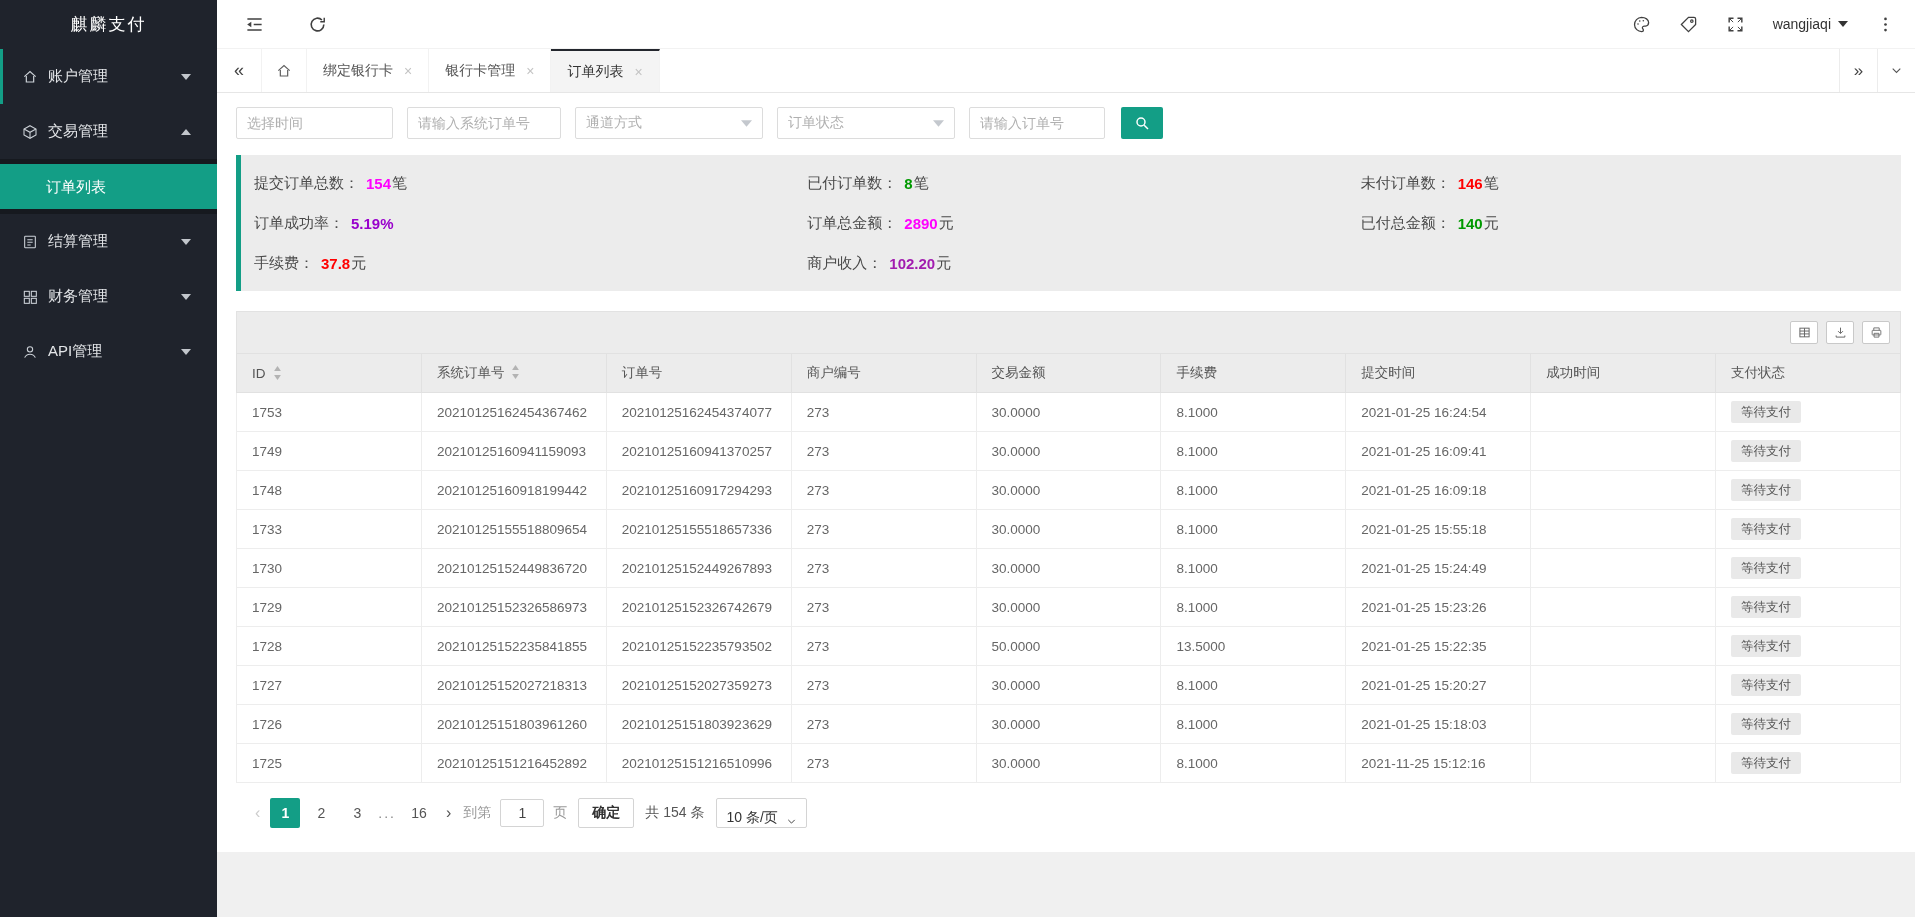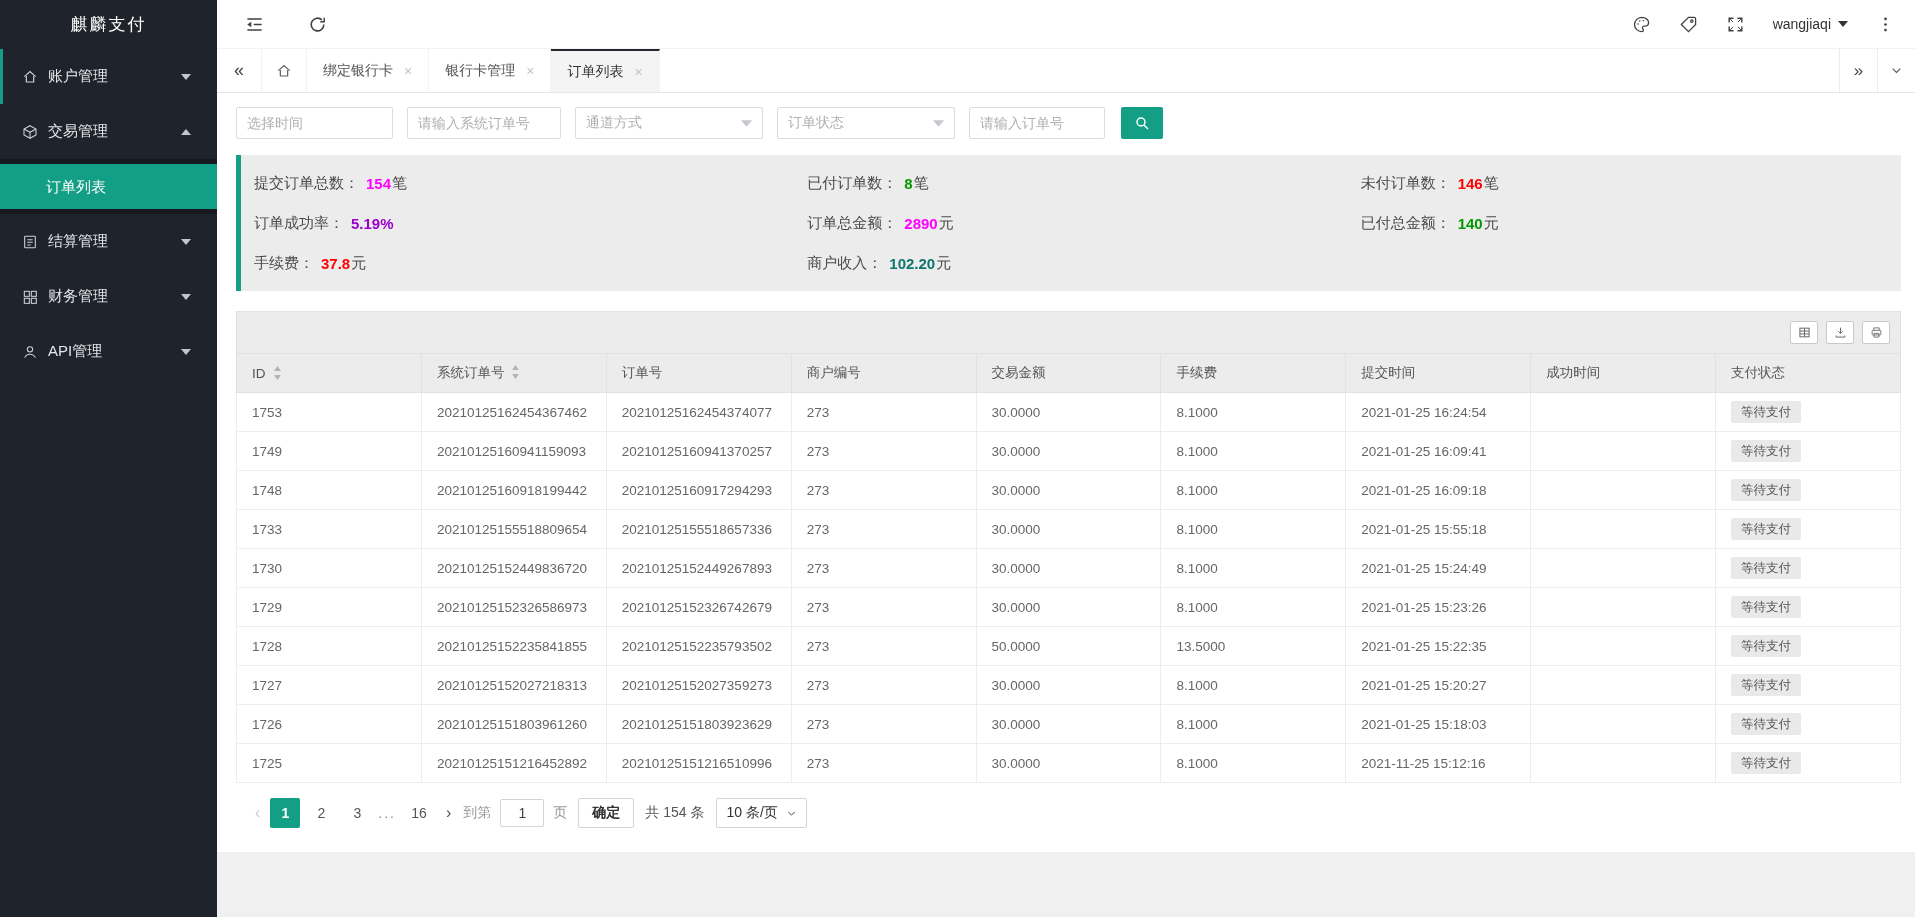--- a/index.html
+++ b/index.html
@@ -79,21 +79,21 @@
   .pg-next { color:#555; margin:0 12px 0 6px; font-size:16px; cursor:pointer; }
   .pg-num { min-width:30px; height:30px; line-height:30px; text-align:center; margin-right:6px; color:#555; cursor:pointer; }
   .pg-num.active { background:#139e86; color:#fff; border-radius:2px; font-weight:700; }
   .pg-ellipsis { margin-right:8px; color:#888; letter-spacing:2px; }
   .pg-goto-label,.pg-goto-unit { color:#999; }
   .pg-goto-label { margin-right:9px; }
   .pg-goto-input { width:44px; height:28px; border:1px solid #d4d4d4; border-radius:2px; text-align:center; font-size:14px; color:#444; outline:none; }
   .pg-goto-unit { margin:0 11px 0 9px; }
   .pg-confirm { height:30px; padding:0 13px; background:#fff; border:1px solid #d4d4d4; border-radius:2px; font-weight:700; font-size:14px; color:#333; cursor:pointer; margin-right:11px; }
   .pg-total { margin-right:12px; color:#555; }
-  .pg-size { height:30px; border:1px solid #d4d4d4; border-radius:2px; background:#fff; display:flex; align-items:center; gap:8px; padding:0 9px; color:#333; cursor:pointer; }
+  .pg-size { height:30px; border:1px solid #d4d4d4; border-radius:2px; background:#fff; display:flex; align-items:flex-end; gap:8px; padding:0 9px; color:#333; cursor:pointer; }
   .pg-size [data-icon] { width:11px; height:11px; color:#333; }
 
   .page-filler { flex:1; background:#f0f0f0; }
 </style>
 </head>
 <body>
 
 <div class="app">
   <aside class="sidebar">
     <div class="logo">麒麟支付</div>
@@ -328,21 +328,21 @@
             <span class="stat-value" style="color: rgb(0, 153, 0);">140</span>
             <span class="stat-suffix">元</span>
           </div>
           <div class="stat-cell">
             <span class="stat-label">手续费：</span>
             <span class="stat-value" style="color: rgb(255, 0, 0);">37.8</span>
             <span class="stat-suffix">元</span>
           </div>
           <div class="stat-cell">
             <span class="stat-label">商户收入：</span>
-            <span class="stat-value" style="color: #0f766e;">102.20</span>
+            <span class="stat-value" style="color: #a21caf;">102.20</span>
             <span class="stat-suffix">元</span>
           </div>
         </div>
       <div class="table-card">
         <div class="table-toolbar" id="toolbar">
             <span class="tool-btn">
               <span data-icon="table">
                 <svg viewBox="0 0 24 24" fill="none" stroke="currentColor" stroke-width="1.8">
                   <rect x="3.5" y="4" width="17" height="16"></rect>
                   <path d="M3.5 9.3h17M3.5 14.6h17M12 4v16"></path>

